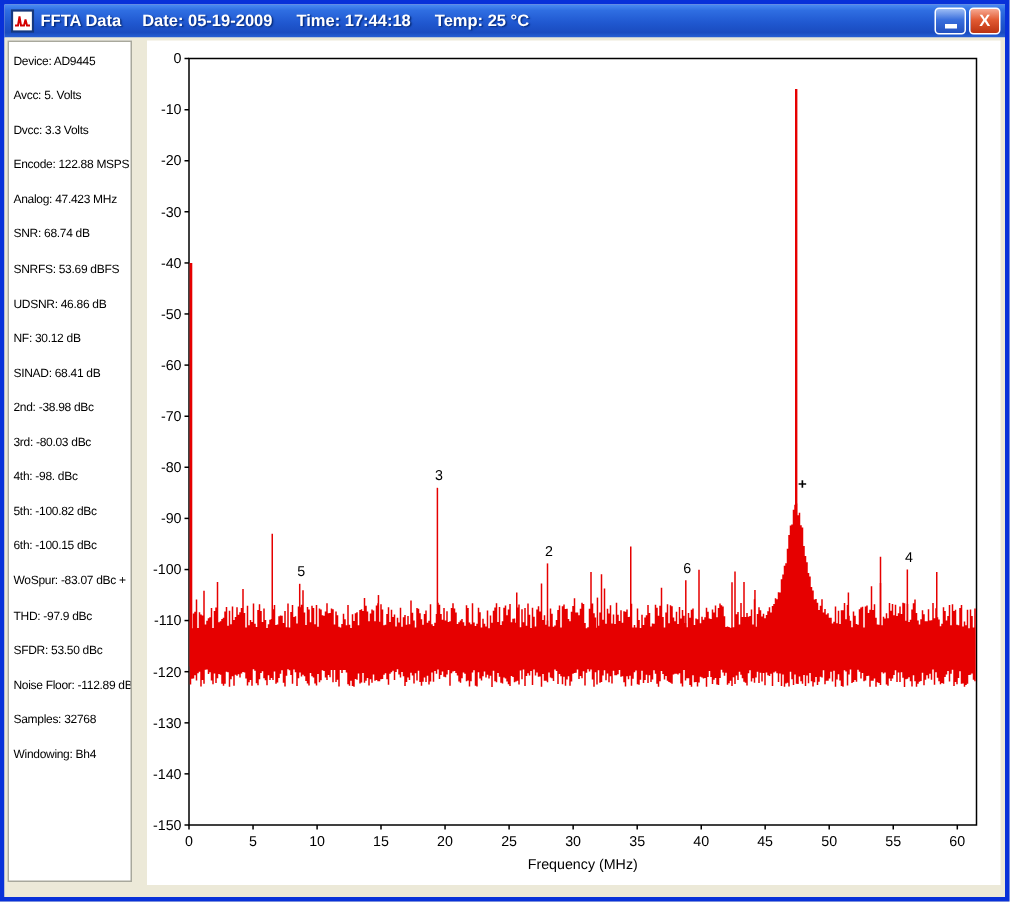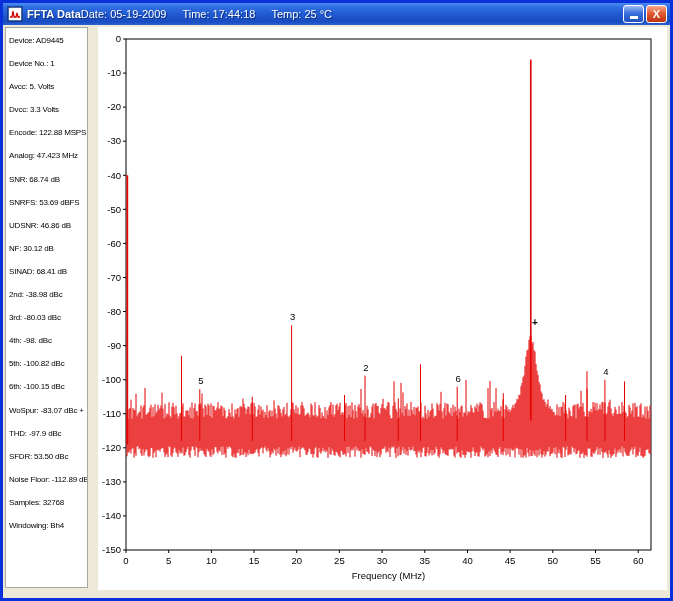--- a/index.html
+++ b/index.html
@@ -16,22 +16,22 @@
   .titlebar {
     height:22px; flex:0 0 22px;
     background:linear-gradient(180deg,#4a8cf2 0%,#2f6ee2 18%,#2058d0 55%,#1a4cc0 85%,#2761d6 100%);
     display:flex; align-items:center;
     padding:0 3px 0 4px;
     color:#fff; font-size:11px; font-weight:bold;
     text-shadow:1px 1px 1px #062b7a;
     user-select:none;
   }
   .app-icon { width:16px; height:16px; margin-right:4px; flex:0 0 16px; }
-  .app-title { }
-  .title-info { margin-right:16px; font-weight:normal; }
+  .app-title { margin-right:14px; }
+  .title-info { margin-right:16px; font-weight:bold; }
   .tb-spacer { flex:1; }
   .tb-btn {
     width:21px; height:18px; margin-left:2px;
     border:1px solid #fff; border-radius:3px;
     display:flex; align-items:center; justify-content:center;
     color:#fff; font-size:11px; cursor:pointer; padding:0;
   }
   .btn-min { background:linear-gradient(180deg,#9dbdf5 0%,#3a6fdd 45%,#2250c0 100%); }
   .min-glyph { width:8px; height:3px; background:#fff; align-self:flex-end; margin-bottom:3px; }
   .btn-close { background:linear-gradient(180deg,#f7a992 0%,#e25b33 45%,#bb3311 100%); }
@@ -75,21 +75,20 @@
       <span class="min-glyph"></span>
     </button>
     <button class="tb-btn btn-close">
       <span class="close-glyph">X</span>
     </button>
   </div>
 
   <div class="client">
     <div class="sidebar" id="sidebar">
         <div class="stat-item">Device: AD9445</div>
-        <div class="stat-item">Device No.: 1</div>
         <div class="stat-item">Avcc: 5. Volts</div>
         <div class="stat-item">Dvcc: 3.3 Volts</div>
         <div class="stat-item">Encode: 122.88 MSPS</div>
         <div class="stat-item">Analog: 47.423 MHz</div>
         <div class="stat-item">SNR: 68.74 dB</div>
         <div class="stat-item">SNRFS: 53.69 dBFS</div>
         <div class="stat-item">UDSNR: 46.86 dB</div>
         <div class="stat-item">NF: 30.12 dB</div>
         <div class="stat-item">SINAD: 68.41 dB</div>
         <div class="stat-item">2nd: -38.98 dBc</div>

